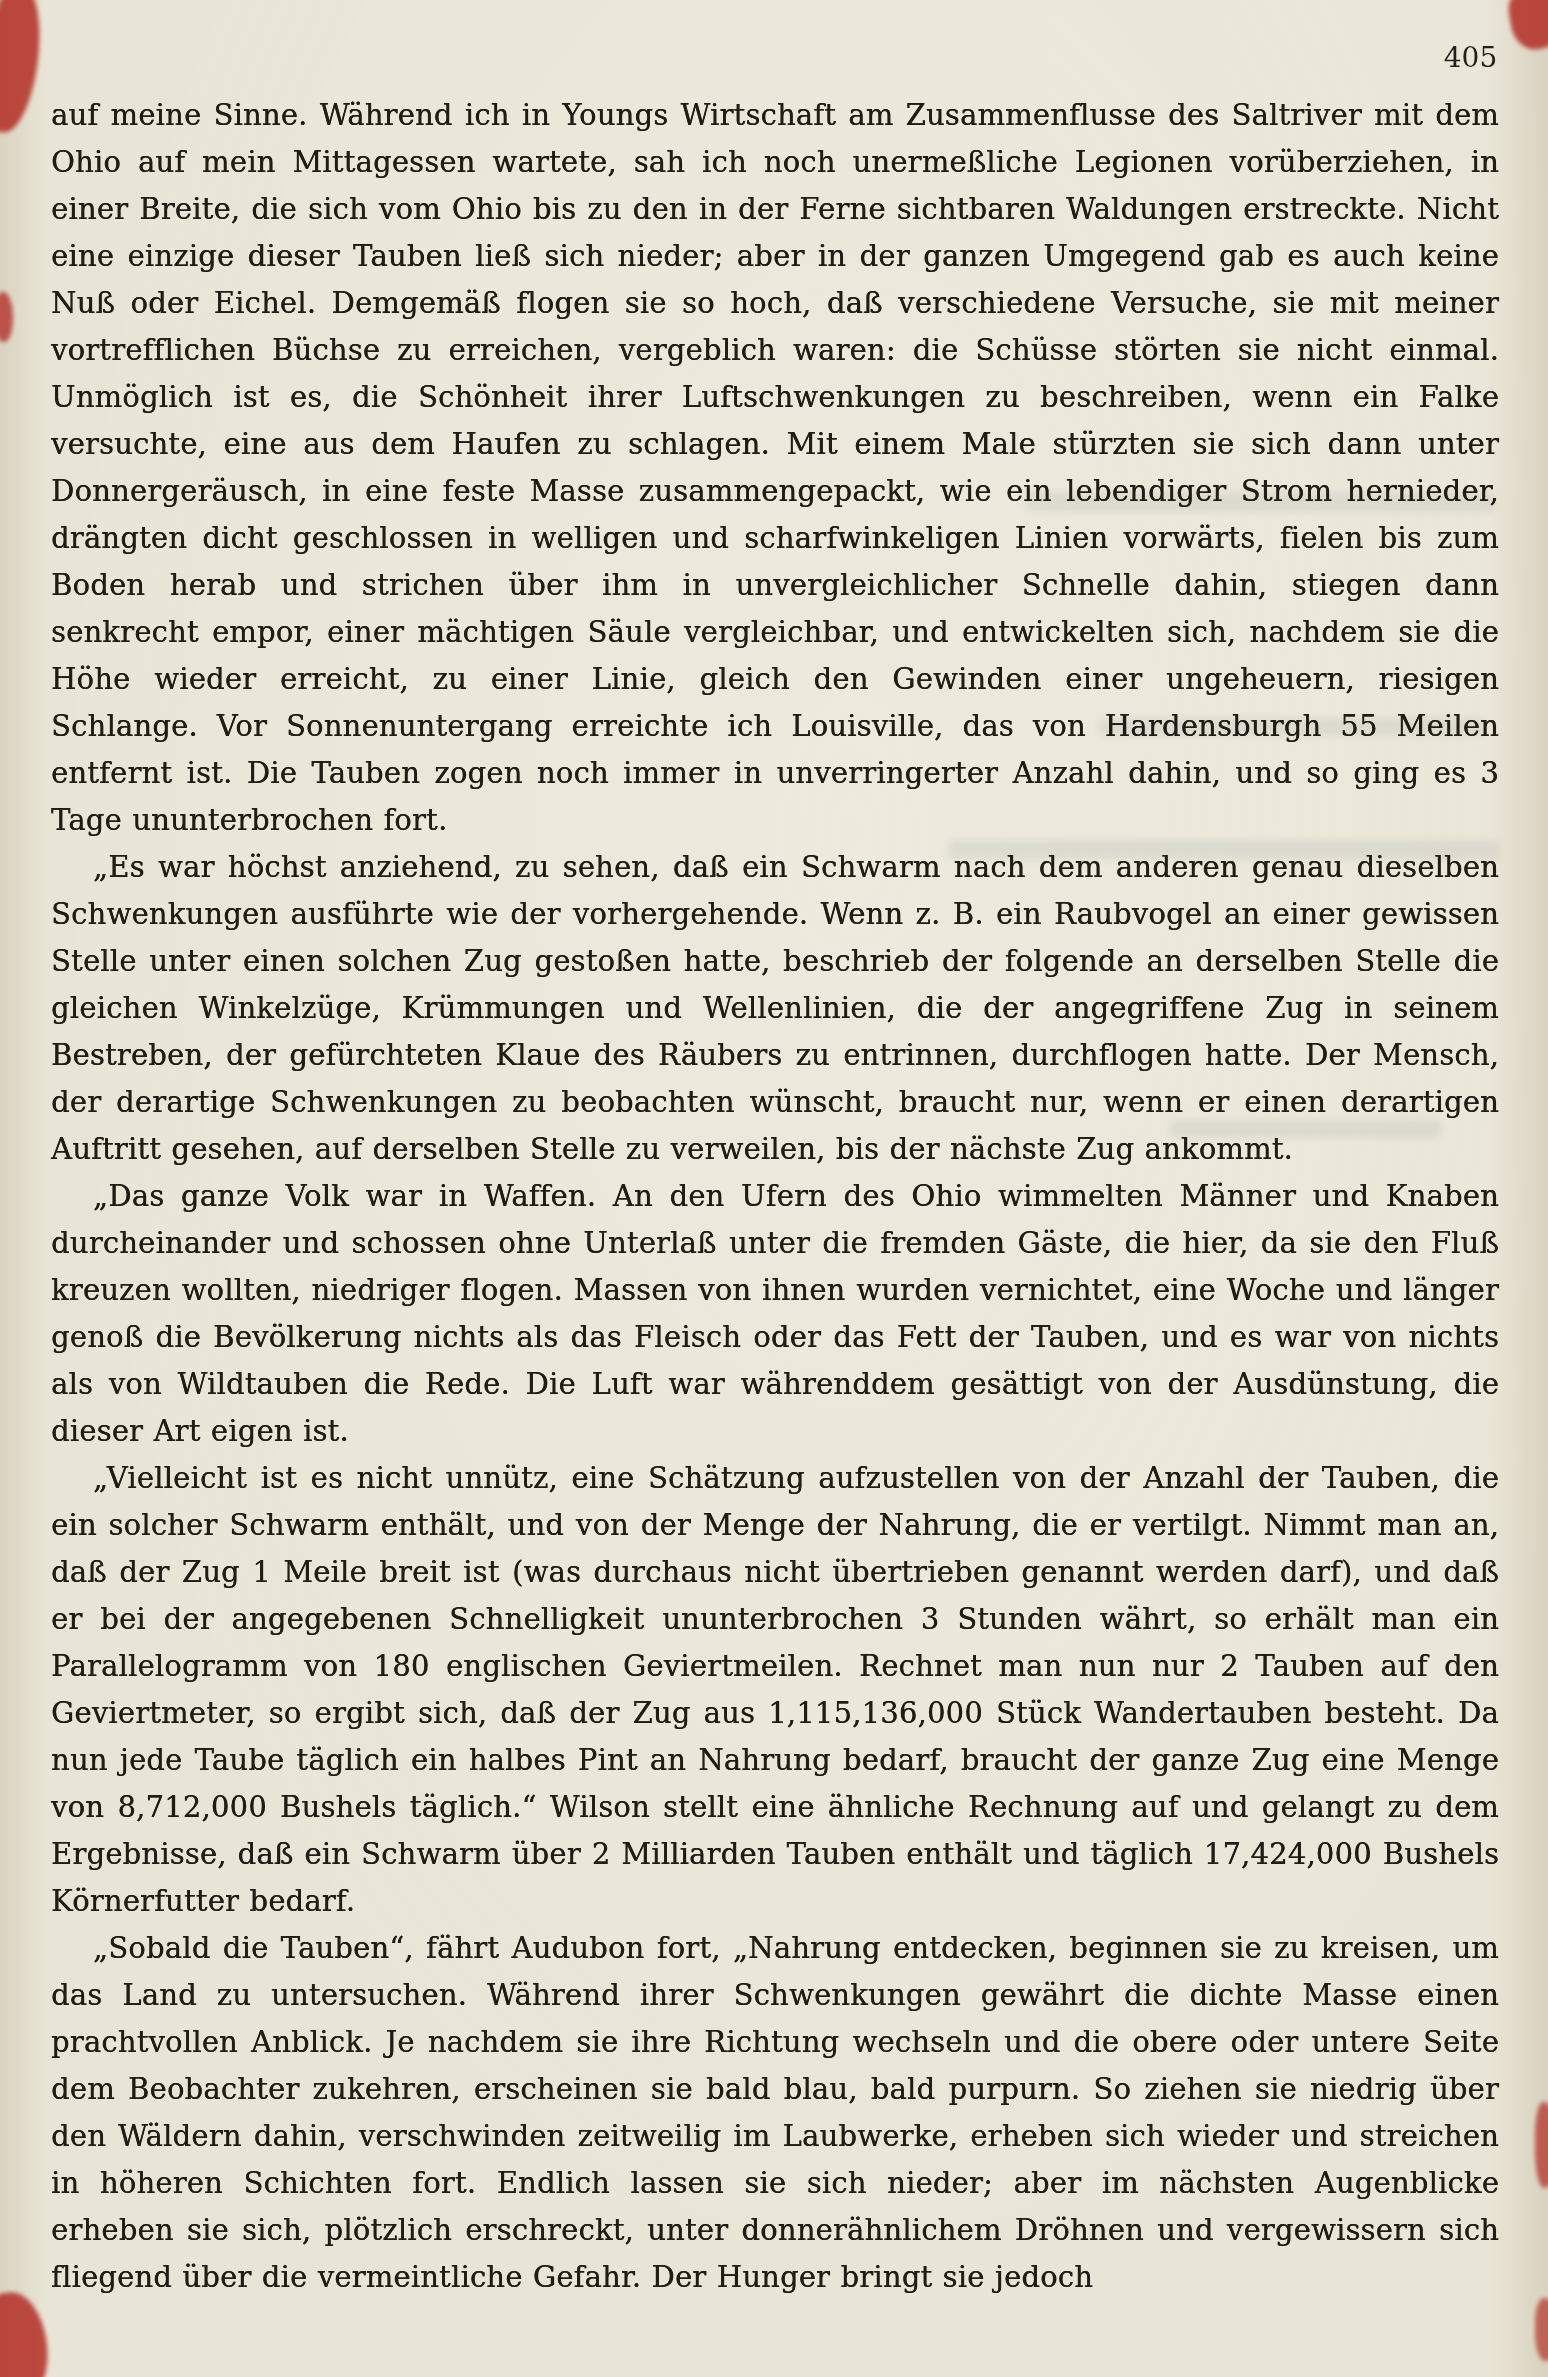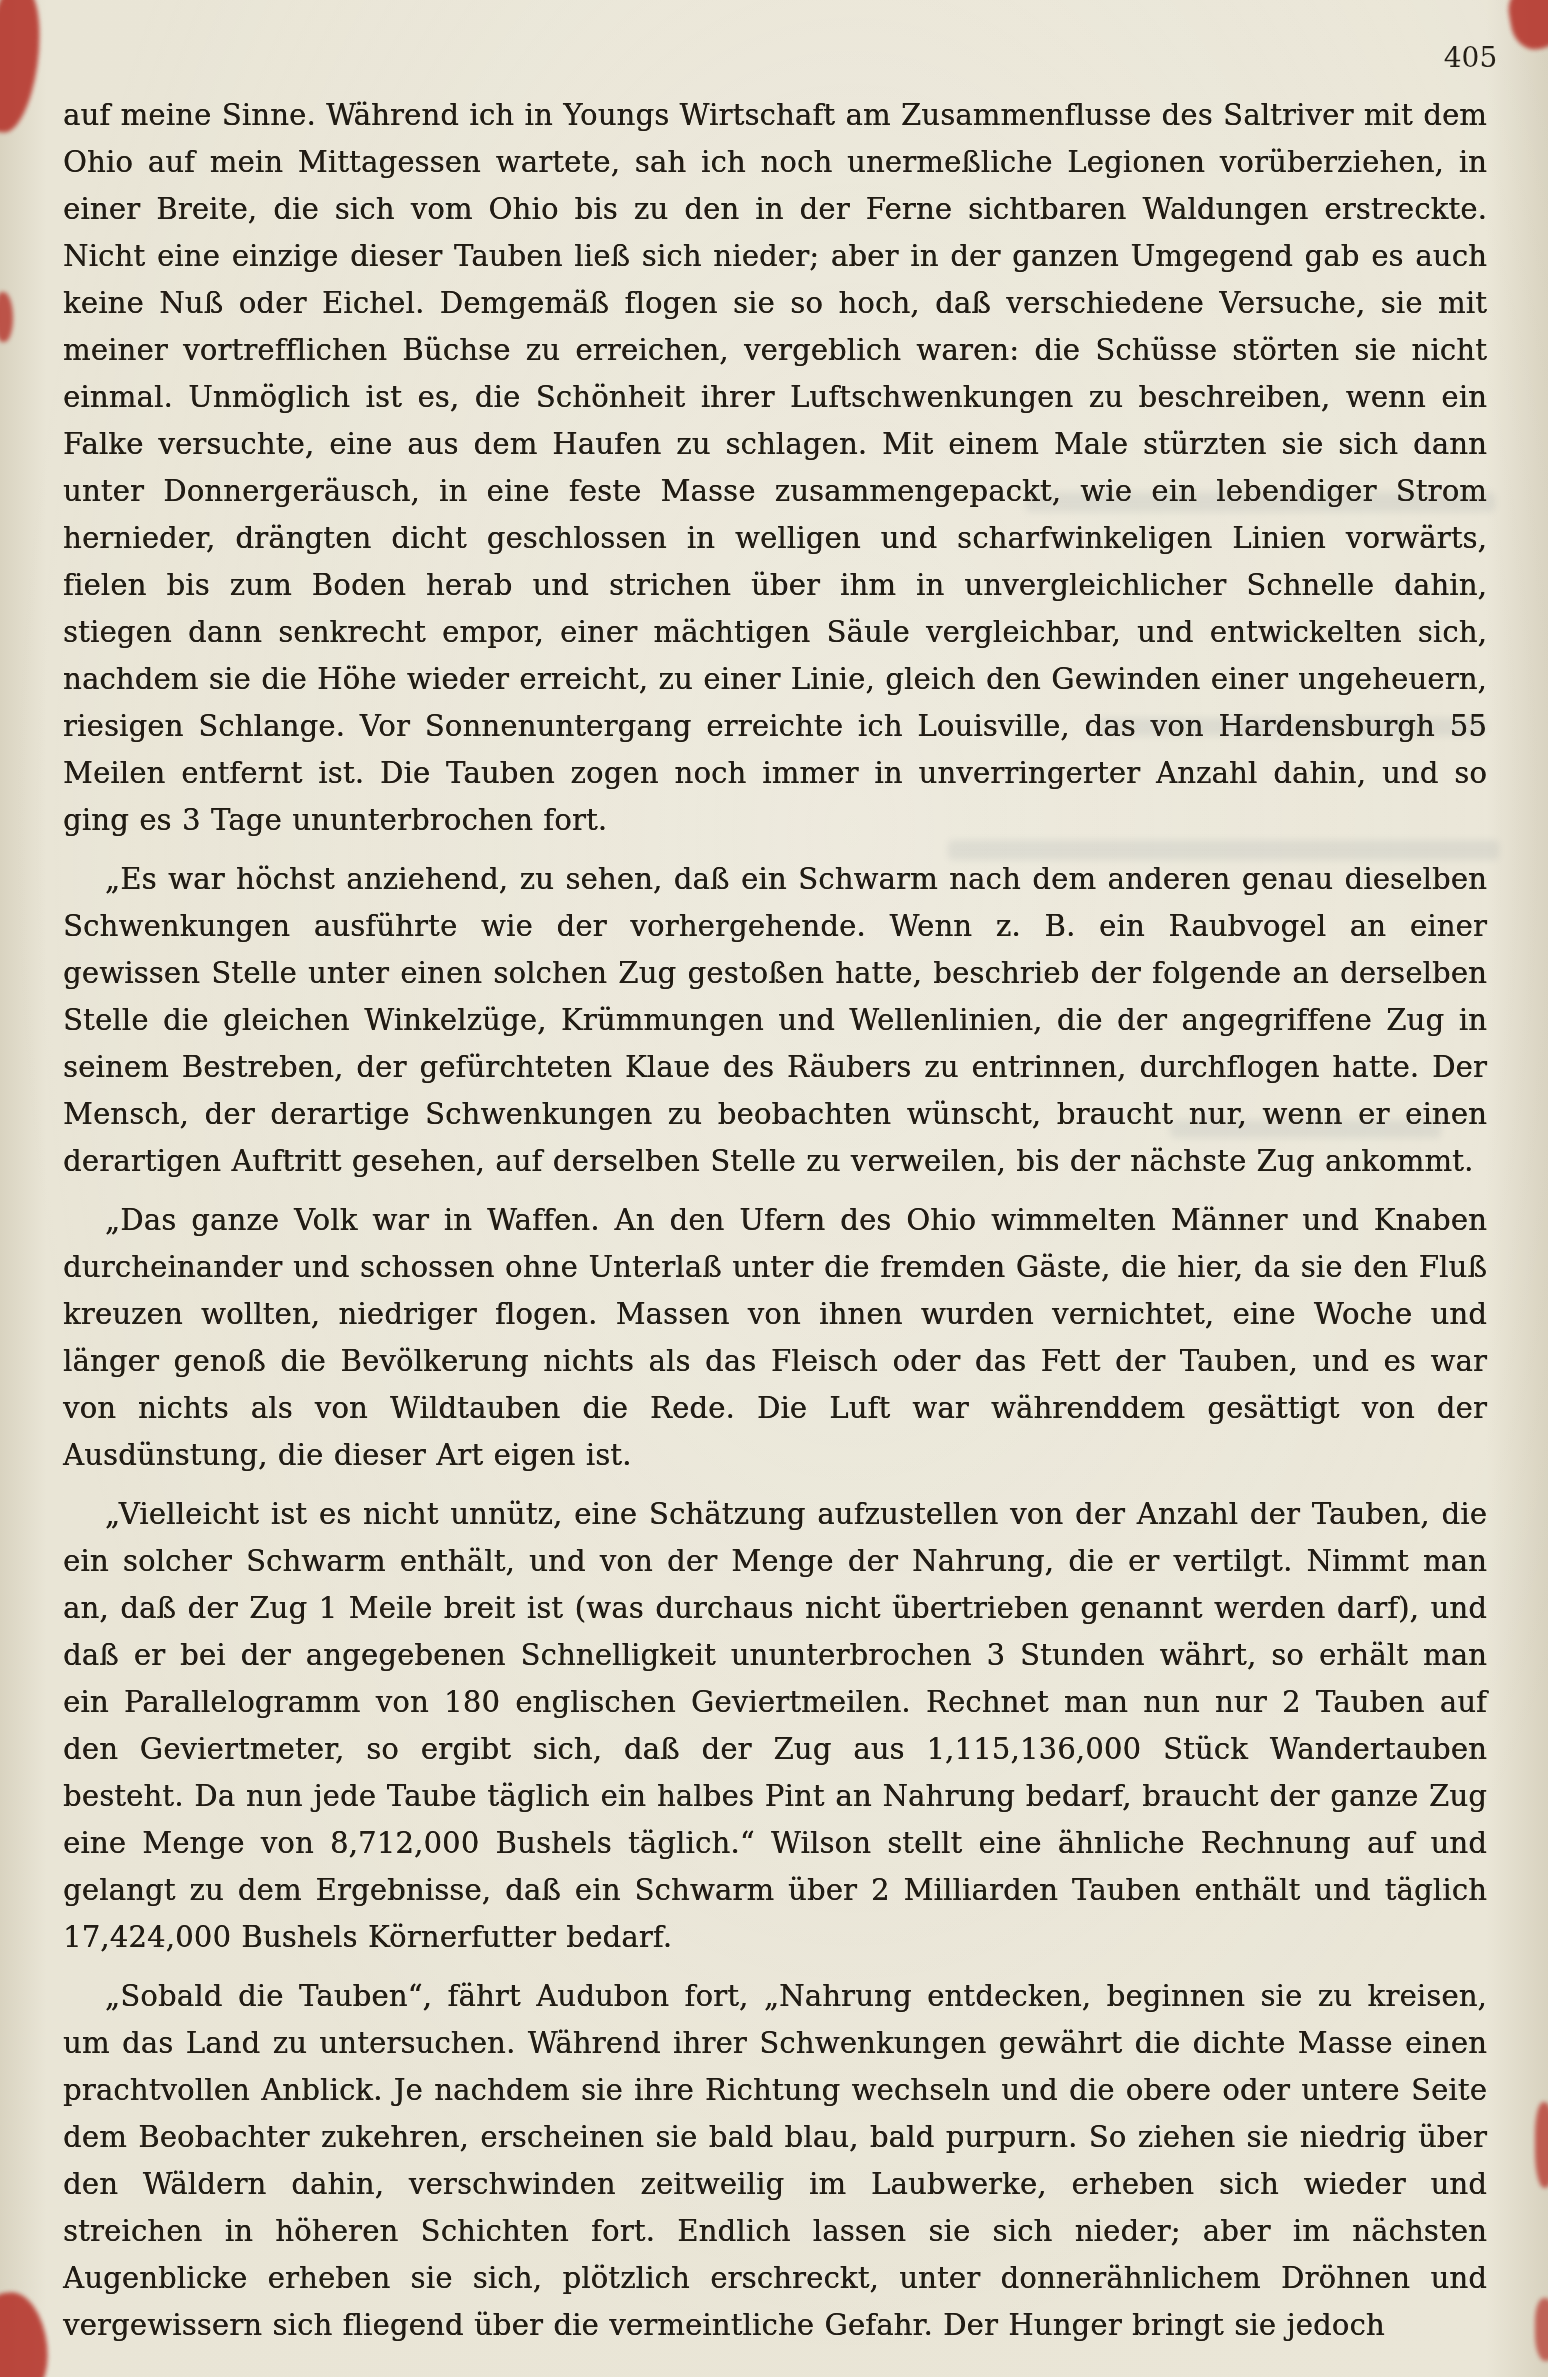--- a/index.html
+++ b/index.html
@@ -44,21 +44,21 @@
     color: #2b261d;
   }
   .page-num {
     position: absolute;
     right: 1.8px;
     top: 7.2px;
     font-size: 28px;
     color: #241f17;
   }
   .body-text p {
-    margin: 12px;
+    margin: 0;
     font-size: 29px;
     line-height: 47px;
     letter-spacing: 0.2px;
     word-spacing: 0.9px;
     text-align: justify;
     color: #211c14;
     text-shadow: 0.3px 0 0 currentColor;
   }
   .body-text p.indented {
     text-indent: 42px;

